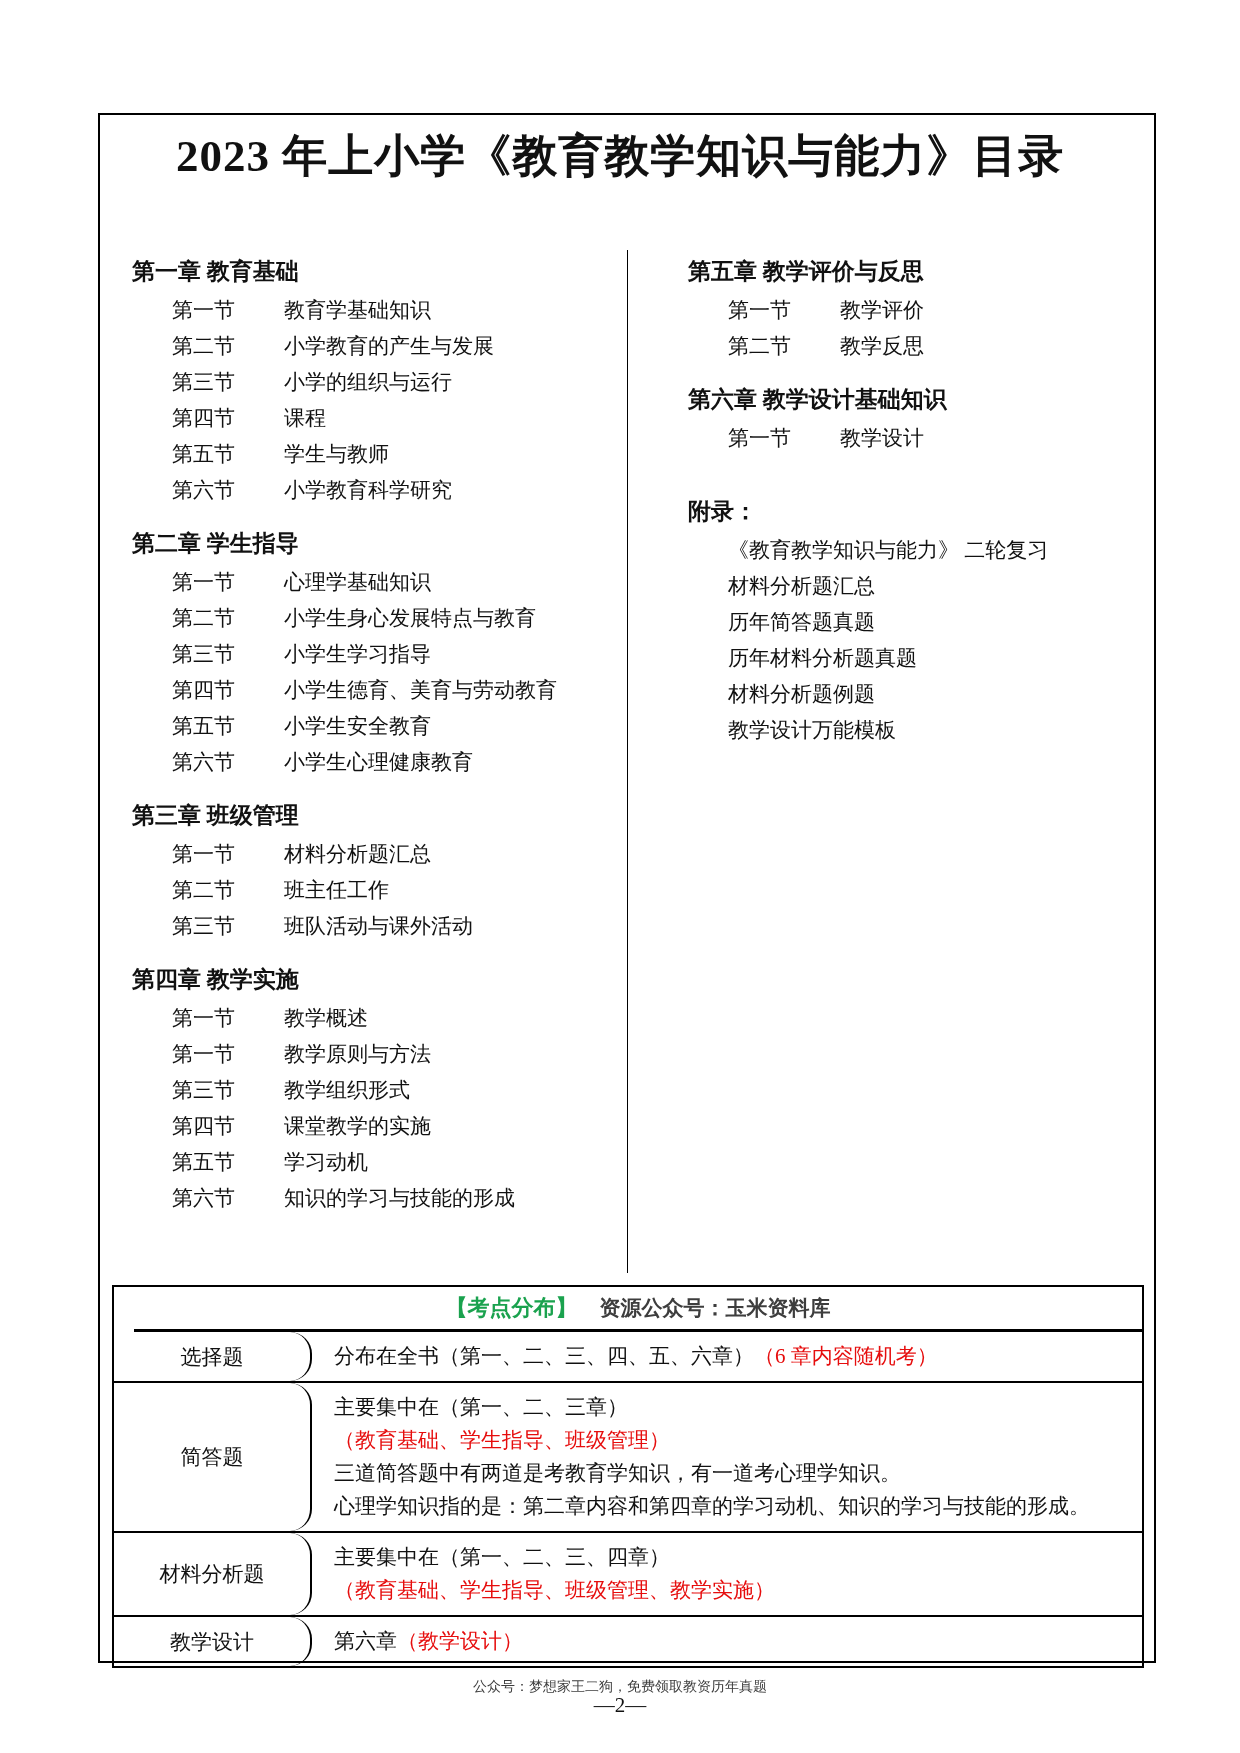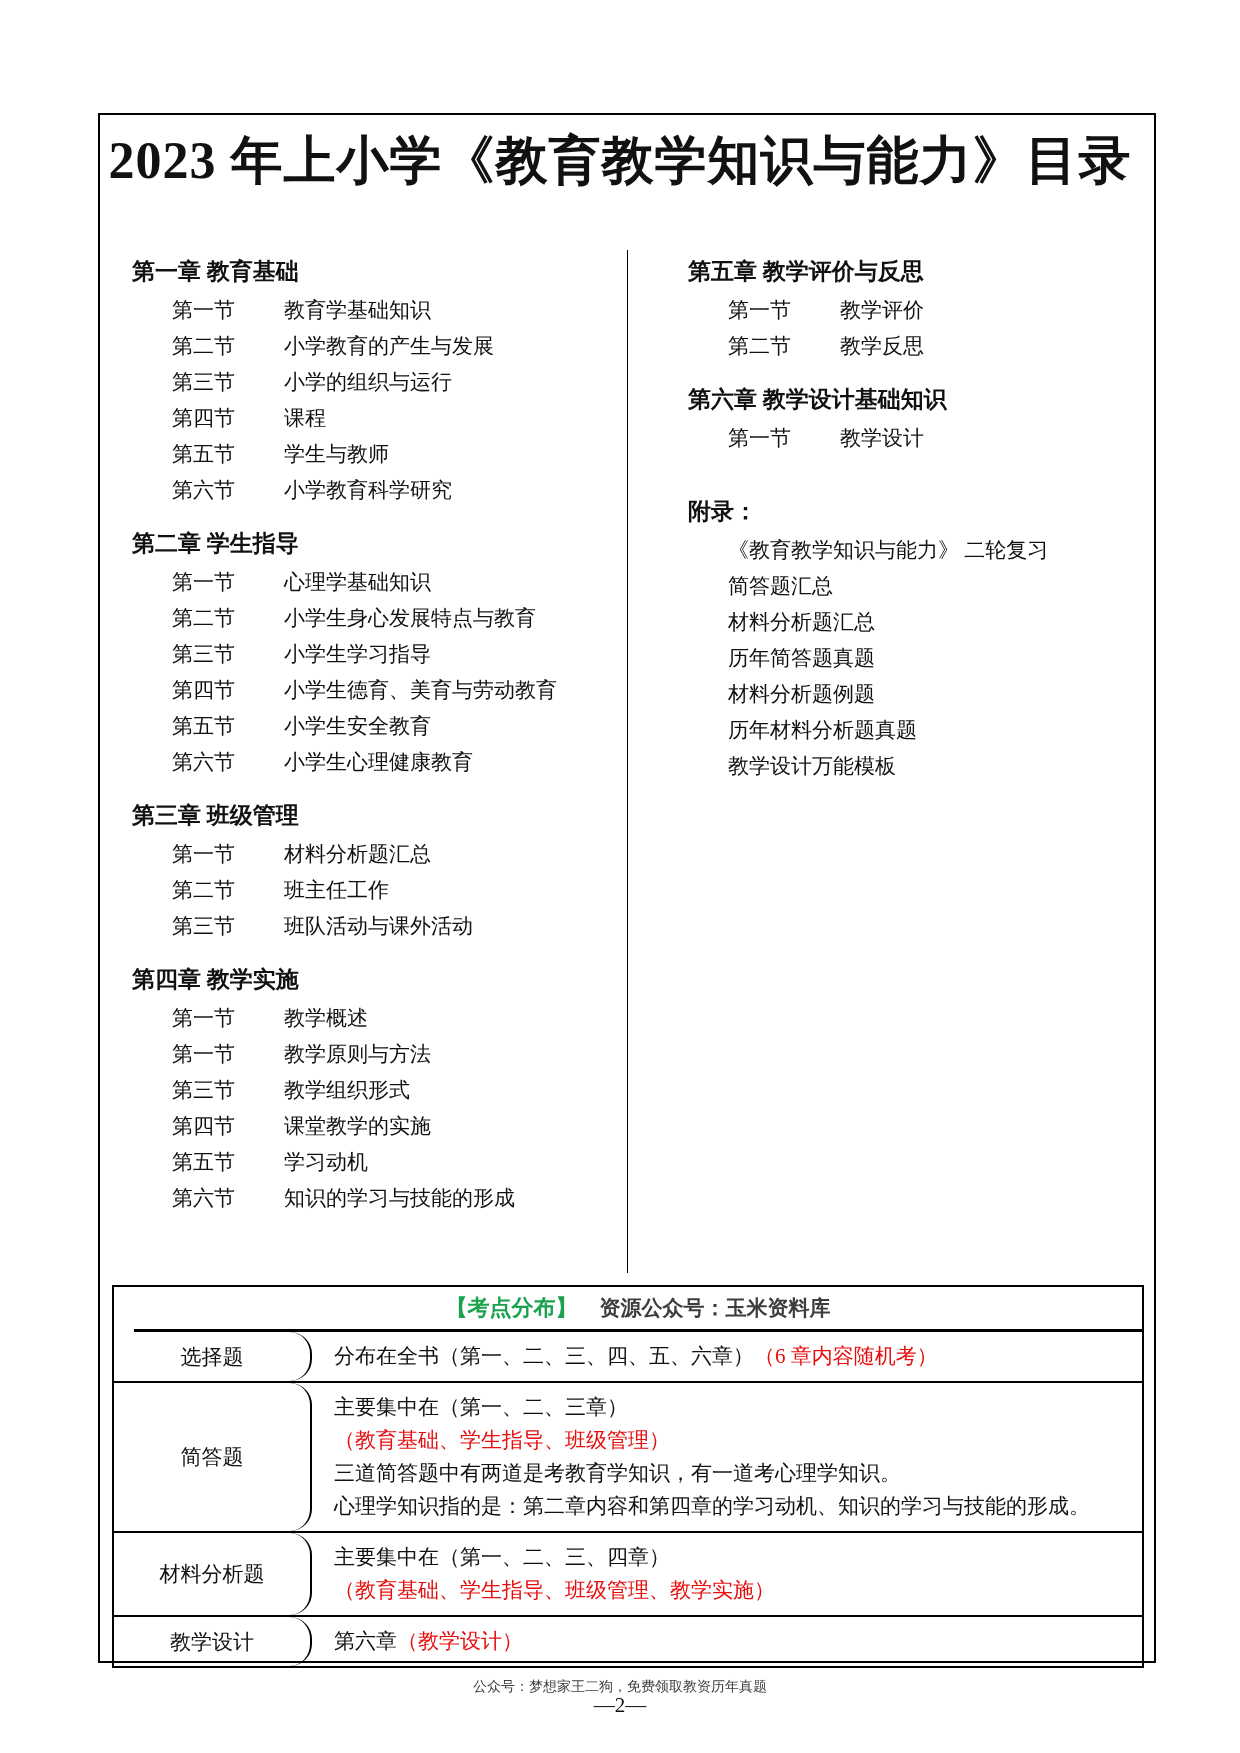--- a/index.html
+++ b/index.html
@@ -18,21 +18,21 @@
     width: 1058px; height: 1550px;
     border: 2px solid #000;
     box-sizing: border-box;
   }
   .title {
     position: absolute;
     left: 0; top: 126px;
     width: 100%;
     margin: 0;
     text-align: center;
-    font-size: 52px;
+    font-size: 45px;
     font-weight: bold;
     letter-spacing: 1px;
   }
   .col-divider {
     position: absolute;
     left: 627px; top: 250px;
     width: 1px; height: 1023px;
     background: #000;
   }
   .col { position: absolute; top: 252px; }
@@ -233,25 +233,24 @@
       <div class="chapter-heading">第六章 教学设计基础知识</div>
       <div class="srow">
           <span class="num">第一节</span>
           <span class="stitle">教学设计</span>
         </div>
     </div>
 
     <div class="appendix">
       <div class="appendix-heading">附录：</div>
       <div class="appendix-item">《教育教学知识与能力》 二轮复习</div>
-      <div class="appendix-item">简答题汇总</div>
       <div class="appendix-item">材料分析题汇总</div>
       <div class="appendix-item">历年简答题真题</div>
+      <div class="appendix-item">历年材料分析题真题</div>
       <div class="appendix-item">材料分析题例题</div>
-      <div class="appendix-item">历年材料分析题真题</div>
       <div class="appendix-item">教学设计万能模板</div>
     </div>
 
   </div>
 
   <div class="exam-table">
     <div class="thead">
       <span class="badge">【考点分布】</span>
       <span class="source">资源公众号：玉米资料库</span>
     </div>

